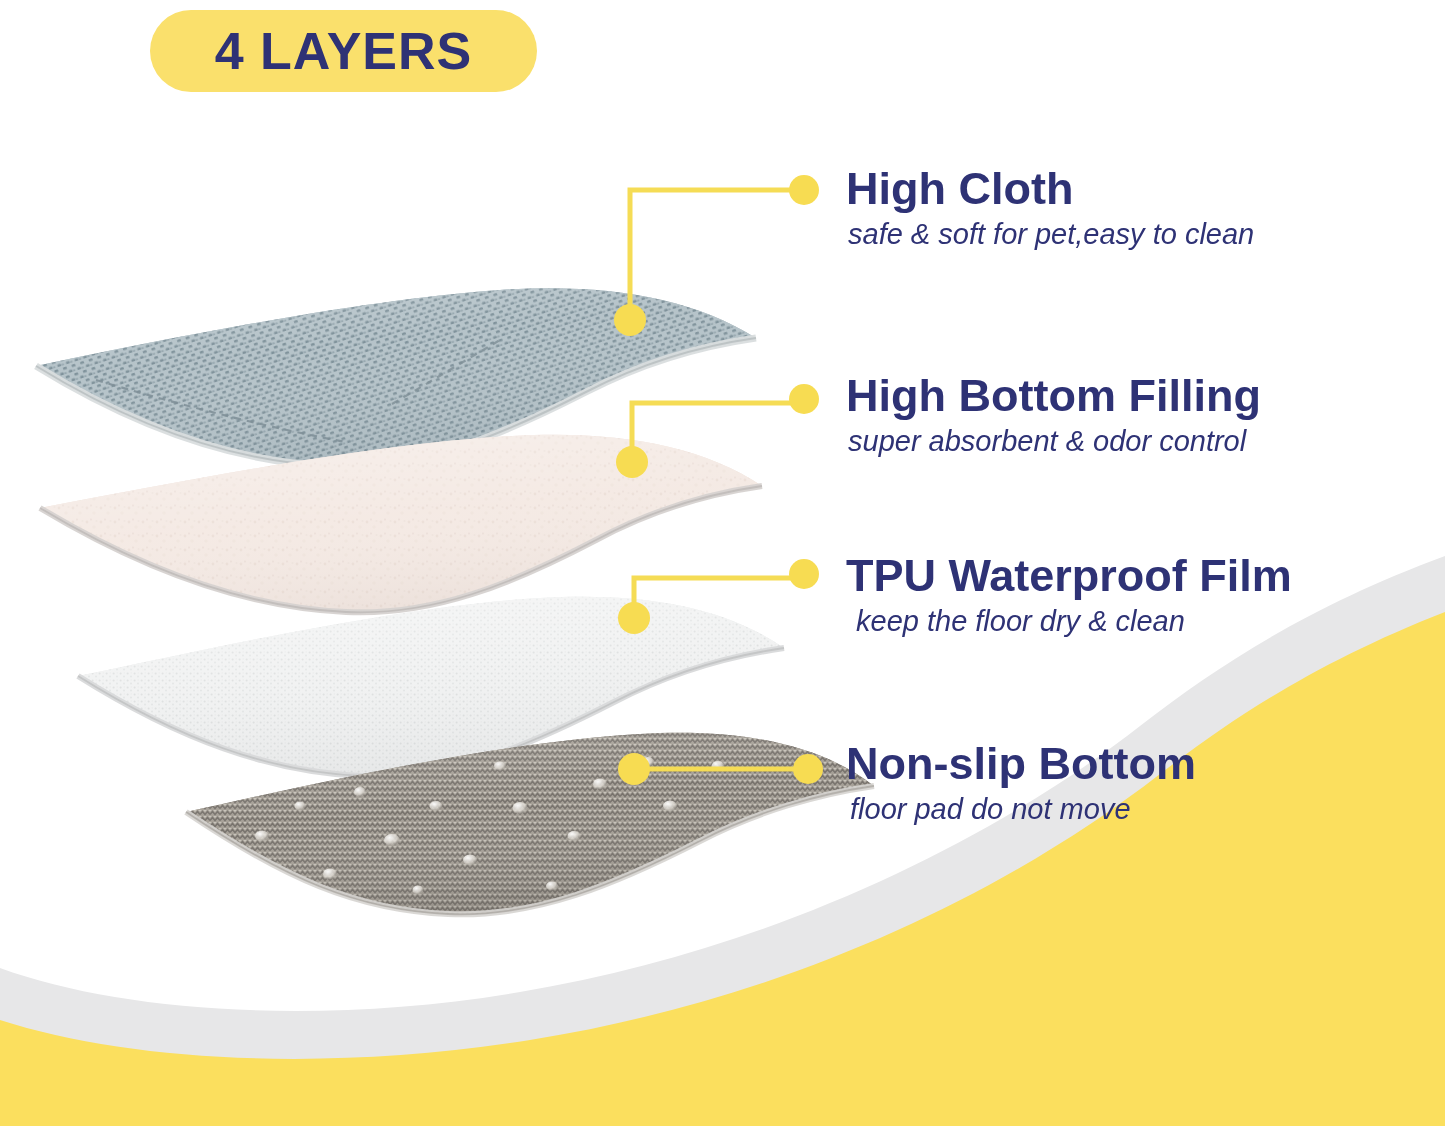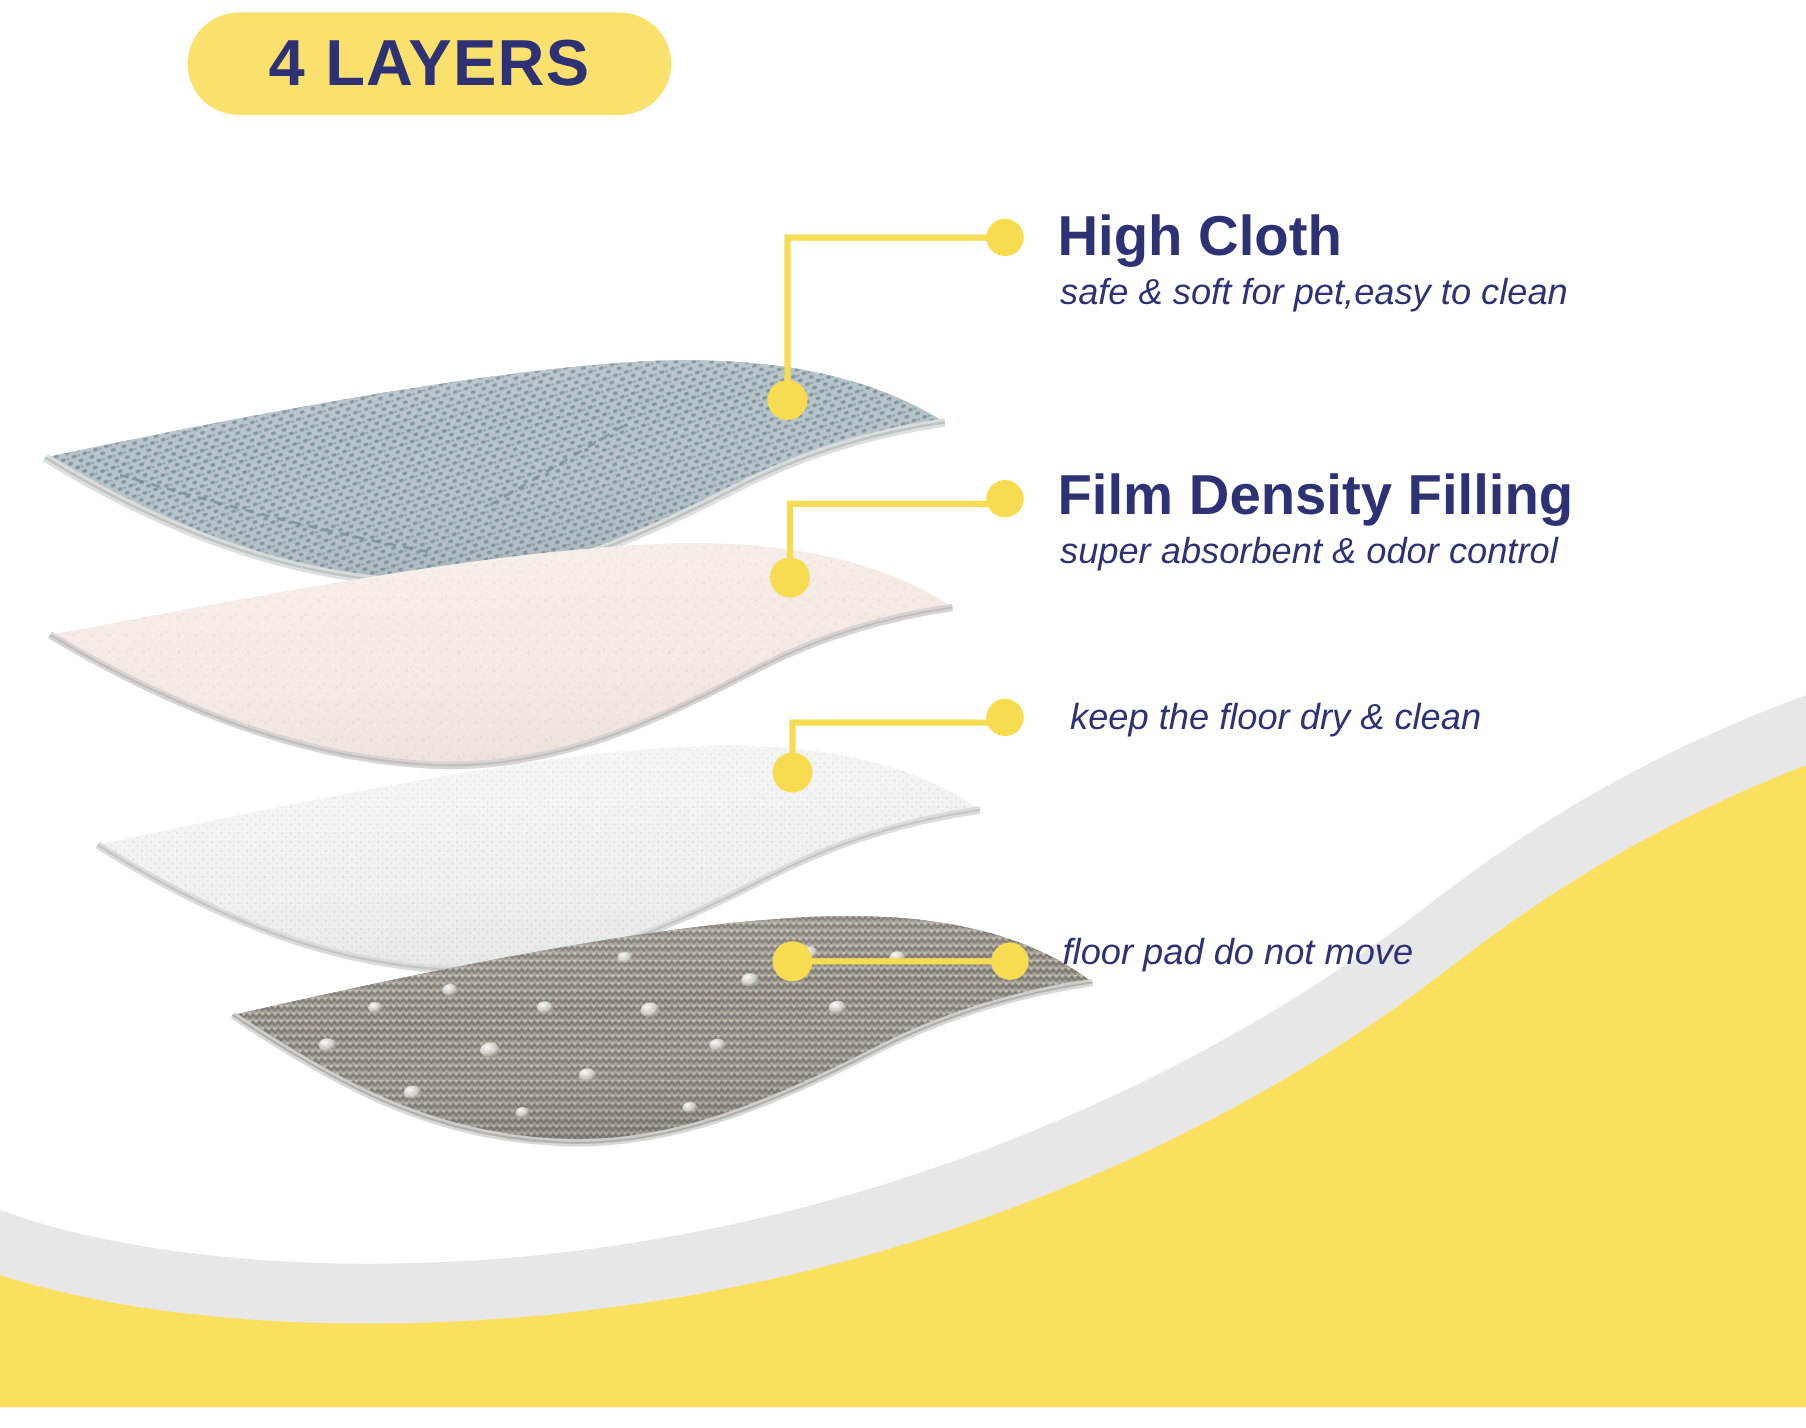--- a/index.html
+++ b/index.html
@@ -273,25 +273,27 @@
   <div id="badge">
     <span id="badge-text">4 LAYERS</span>
   </div>
 
   <div id="label-1" class="label-block">
     <p class="label-title">High Cloth</p>
     <p class="label-sub">safe &amp; soft for pet,easy to clean</p>
   </div>
 
   <div id="label-2" class="label-block">
-    <p class="label-title">Film Density Filling</p>
+    <p class="label-title">High Bottom Filling</p>
     <p class="label-sub">super absorbent &amp; odor control</p>
   </div>
 
   <div id="label-3" class="label-block">
+    <p class="label-title">TPU Waterproof Film</p>
     <p class="label-sub">keep the floor dry &amp; clean</p>
   </div>
 
   <div id="label-4" class="label-block">
+    <p class="label-title">Non-slip Bottom</p>
     <p class="label-sub">floor pad do not move</p>
   </div>
 
 </div>
 
 </body></html>

